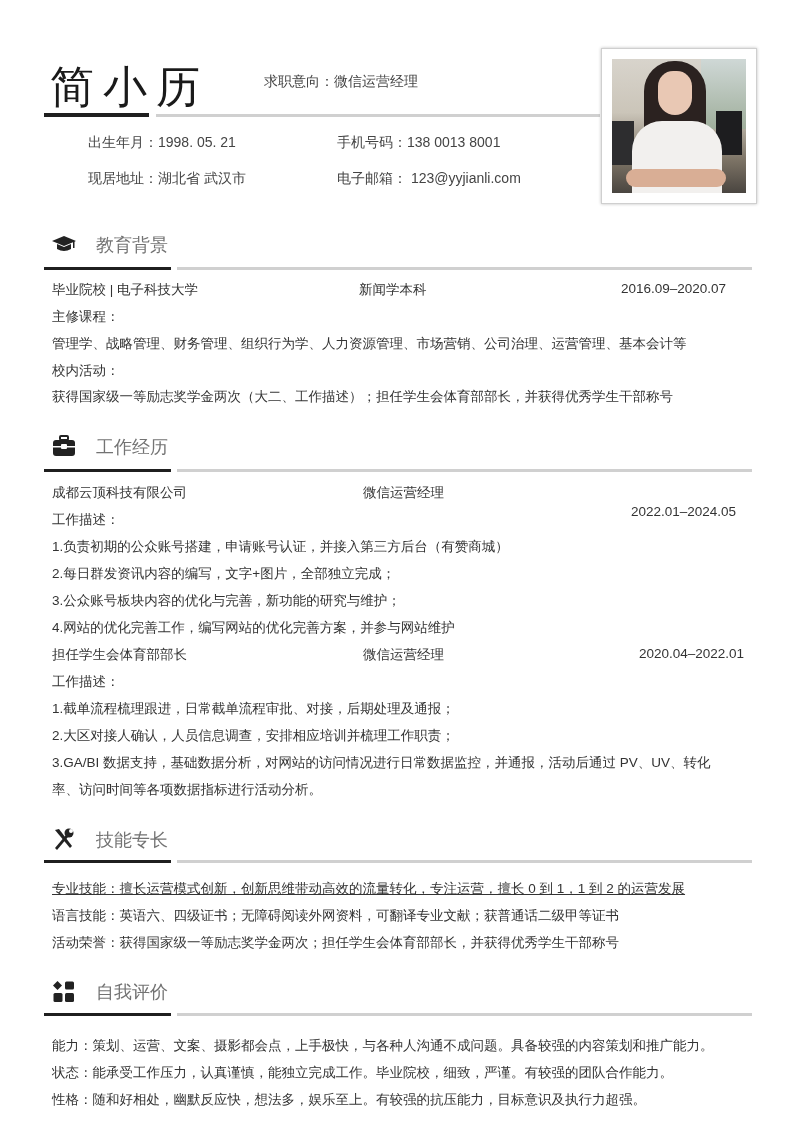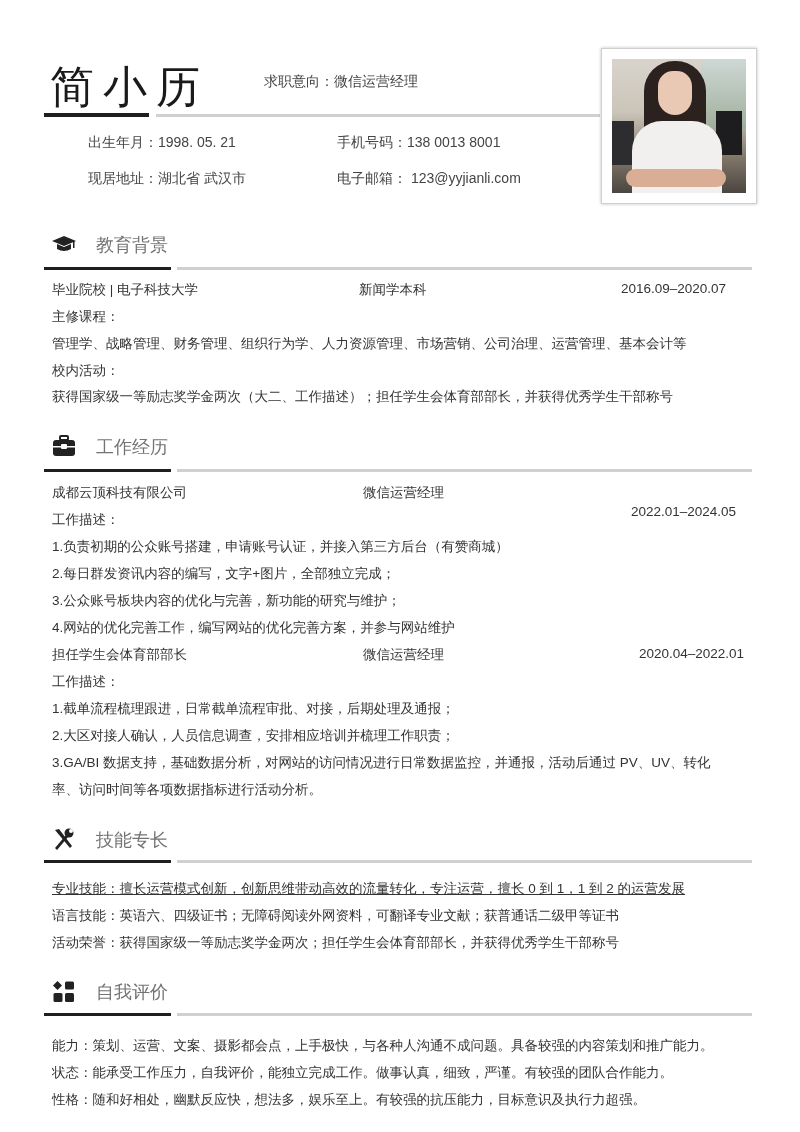--- a/index.html
+++ b/index.html
@@ -121,14 +121,14 @@
   <polygon points="5.5,1 10,5.5 5.5,10 1,5.5" fill="#222"></polygon>
   <rect x="13" y="1.5" width="9" height="8" rx="1.5" fill="#222"></rect>
   <rect x="1.5" y="13" width="9" height="9" rx="1.5" fill="#222"></rect>
   <rect x="13" y="13" width="9" height="9" rx="1.5" fill="#222"></rect>
 </svg>
 <div class="sec-title" style="top:980px;">自我评价</div>
 <div class="sec-dark" style="top:1013px;"></div>
 <div class="sec-light" style="top:1013px;"></div>
 
 <div class="line" style="top:1037px;">能力：策划、运营、文案、摄影都会点，上手极快，与各种人沟通不成问题。具备较强的内容策划和推广能力。</div>
-<div class="line" style="top:1064px;">状态：能承受工作压力，自我评价，能独立完成工作。做事认真，细致，严谨。有较强的团队合作能力。</div>
+<div class="line" style="top:1064px;">状态：能承受工作压力，认真谨慎，能独立完成工作。毕业院校，细致，严谨。有较强的团队合作能力。</div>
 <div class="line" style="top:1091px;">性格：随和好相处，幽默反应快，想法多，娱乐至上。有较强的抗压能力，目标意识及执行力超强。</div>
 
 </body></html>

